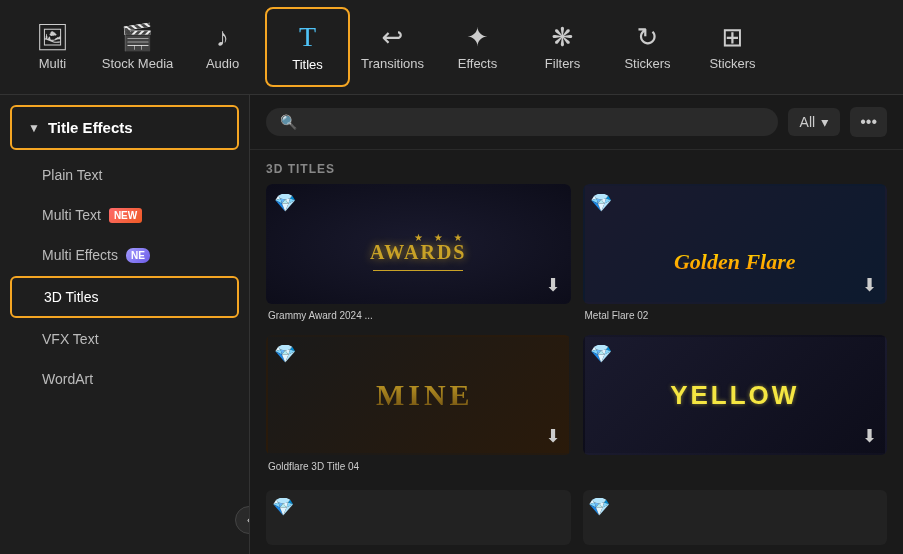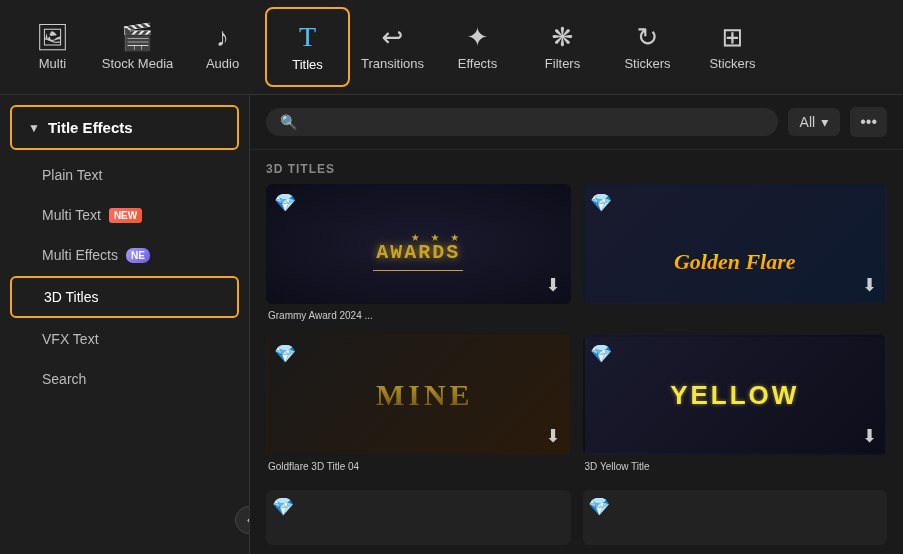--- a/index.html
+++ b/index.html
@@ -400,21 +400,21 @@
       <span>Multi Effects</span>
       <span class="badge-ne">NE</span>
     </div>
     <div class="sidebar-item active">
       <span>3D Titles</span>
     </div>
     <div class="sidebar-item">
       <span>VFX Text</span>
     </div>
     <div class="sidebar-item">
-      <span>Search</span>
+      <span>WordArt</span>
     </div>
 
     <div class="collapse-btn">
       <span>‹</span>
     </div>
   </div>
 
   <div class="content">
 
     <div class="search-bar">
@@ -432,52 +432,52 @@
 
     <div class="section-label">3D TITLES</div>
 
     <div class="items-grid">
 
       <div class="grid-item">
         <div class="thumbnail thumb-awards">
           <span class="gem-icon">💎</span>
           <div style="display:flex; flex-direction:column; align-items:center; gap:2px;">
             <span class="stars" style="position:relative; color:#c9a227; font-size:10px; letter-spacing:4px;">★ ★ ★</span>
-            <div class="title-text" style="font-family:Liberation Mono, monospace; color:#c9a227; font-size:20px; font-weight:900; letter-spacing:2px; text-align:center; margin-top:10px;">AWARDS</div>
+            <div class="title-text" style="font-family:Liberation Serif, serif; color:#c9a227; font-size:20px; font-weight:900; letter-spacing:2px; text-align:center; margin-top:10px;">AWARDS</div>
             <div style="width:90px; height:1px; background:#c9a227; margin-top:4px;"></div>
           </div>
           <span class="download-icon">⬇</span>
         </div>
         <div class="item-label">Grammy Award 2024 ...</div>
       </div>
 
       <div class="grid-item">
         <div class="thumbnail thumb-golden">
           <span class="gem-icon">💎</span>
           <div class="title-text" style="font-family:serif; font-style:italic; font-size:22px; font-weight:900; background:linear-gradient(to bottom, #ffd700, #ff8c00);margin-top:36px; -webkit-background-clip:text; -webkit-text-fill-color:transparent;">Golden Flare</div>
           <span class="download-icon">⬇</span>
         </div>
+        <div class="item-label">Metal Flare 02</div>
       </div>
 
       <div class="grid-item">
         <div class="thumbnail thumb-mine">
           <span class="gem-icon">💎</span>
           <div class="title-text" style="font-family:serif; font-size:30px; font-weight:900; background:linear-gradient(to bottom, #c9a227, #6b4c10); -webkit-background-clip:text; -webkit-text-fill-color:transparent; letter-spacing:4px;margin-left:13px;">MINE</div>
           <span class="download-icon">⬇</span>
         </div>
         <div class="item-label">Goldflare 3D Title 04</div>
       </div>
 
       <div class="grid-item">
         <div class="thumbnail thumb-yellow">
           <span class="gem-icon">💎</span>
           <div class="title-text" style="font-family:Arial, sans-serif; font-size:26px; font-weight:900; color:#f5e642; letter-spacing:3px; text-shadow:0 0 4px rgba(245,230,66,0.5);">YELLOW</div>
           <span class="download-icon">⬇</span>
         </div>
-        <div class="item-label">3D Yellow Title</div>
       </div>
 
     </div>
 
     <div class="items-grid-bottom">
       <div class="partial-thumb">
         <span class="gem-icon" style="top:6px; left:6px;">💎</span>
       </div>
       <div class="partial-thumb">
         <span class="gem-icon" style="top:6px; left:6px;">💎</span>

